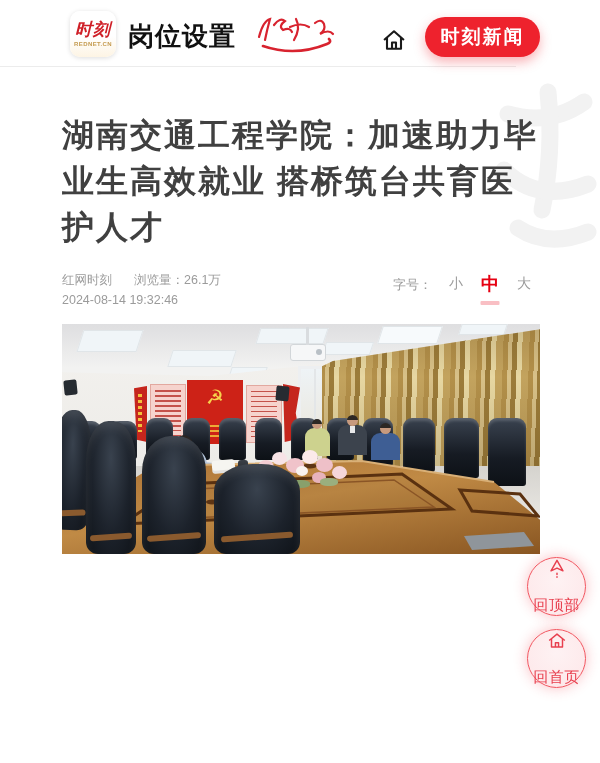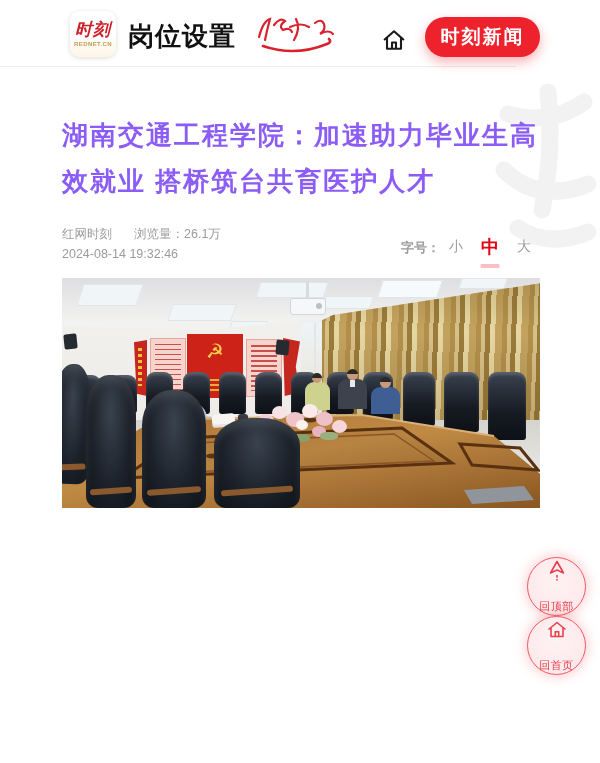--- a/index.html
+++ b/index.html
@@ -18,27 +18,27 @@
   .home-btn{position:absolute;left:380px;top:26px;width:28px;height:28px;background:none;border:none;padding:0;cursor:pointer;}
   .dl-btn{position:absolute;left:425px;top:17px;width:115px;height:40px;border:none;border-radius:20px;
           background:#ee222d;color:#fff;font-size:19px;font-weight:700;letter-spacing:2px;cursor:pointer;
           box-shadow:0 5px 12px rgba(238,34,45,.35);font-family:"Liberation Sans",sans-serif;}
 
   
   .deco{position:absolute;right:-12px;top:78px;width:130px;height:195px;z-index:0;pointer-events:none;}
 
   
   .article{position:relative;z-index:1;margin:0 60px 0 62px;width:478px;}
-  .title{margin:0;padding-top:112px;font-size:26px;line-height:46px;font-weight:800;color:#8b5cf6;letter-spacing:2px;}
-  .meta-row{display:flex;justify-content:space-between;align-items:flex-end;margin-top:22px;}
+  .title{margin:0;padding-top:112px;font-size:32px;line-height:46px;font-weight:800;color:#404040;letter-spacing:2px;}
+  .meta-row{display:flex;justify-content:space-between;align-items:flex-start;margin-top:22px;}
   .meta-left{font-size:12.5px;color:#9b9b9b;}
   .meta-l1 span{margin-right:22px;}
   .meta-l2{margin-top:4px;}
   .fs-picker{display:flex;align-items:center;font-size:13px;color:#9b9b9b;}
-  .fs-picker .fs-label{font-weight:bold;}
+  .fs-picker .fs-label{margin-right:8px;}
   .fs-opt{background:none;border:none;padding:0 0 2px 0;margin:0 9px;font-size:14px;color:#9b9b9b;cursor:pointer;font-family:"Liberation Sans",sans-serif;}
   .fs-opt.sel{position:relative;font-size:18px;font-weight:800;color:#e60012;}
   .fs-opt.sel::after{content:"";position:absolute;left:50%;transform:translateX(-50%);bottom:-7px;width:19px;height:4px;background:rgba(230,0,18,.25);border-radius:1px;}
   .body-text p{margin:0;font-family:"Liberation Serif",serif;font-size:17.5px;line-height:31px;color:#3d3d3d;text-indent:2em;letter-spacing:.3px;}
   .body-text p:first-child{margin-top:40px;}
   .body-text p + p{margin-top:21px;}
 
   
   .photo{position:relative;margin:17px 0 0 0;width:478px;height:230px;overflow:hidden;background:#f1efec;}
   .photo *{position:absolute;}
@@ -127,22 +127,22 @@
   .c1{left:-8px;top:86px;width:36px;height:120px;transform:rotate(2deg);}
   .c2{left:24px;top:97px;width:50px;height:133px;}
   .c3{left:80px;top:112px;width:64px;height:118px;}
   .c4{left:152px;top:140px;width:86px;height:90px;}
 
   
   .float-btn{position:absolute;left:527px;width:59px;height:59px;border-radius:50%;border:1.5px solid #f2545e;
       background:radial-gradient(circle at 50% 40%,#fef2f3,#fde6e8);box-shadow:0 0 14px rgba(238,34,45,.28);
       display:flex;flex-direction:column;align-items:center;justify-content:center;cursor:pointer;z-index:9;padding:0;}
   .fb-top{top:557px;}
-  .fb-home{top:616px;}
-  .float-btn span{font-size:11px;color:#e8404f;margin-top:16px;letter-spacing:.5px;}
+  .fb-home{top:629px;}
+  .float-btn span{font-size:15px;color:#e8404f;margin-top:16px;letter-spacing:.5px;}
 </style>
 </head>
 <body>
 
 <div class="page">
 
   <svg class="deco" viewBox="0 0 130 195">
     <g stroke="#f2f2f2" stroke-width="17" stroke-linecap="round" fill="none">
       <path d="M26 36 q42 12 76 -12"></path>
       <path d="M66 14 q6 60 -6 118"></path>

